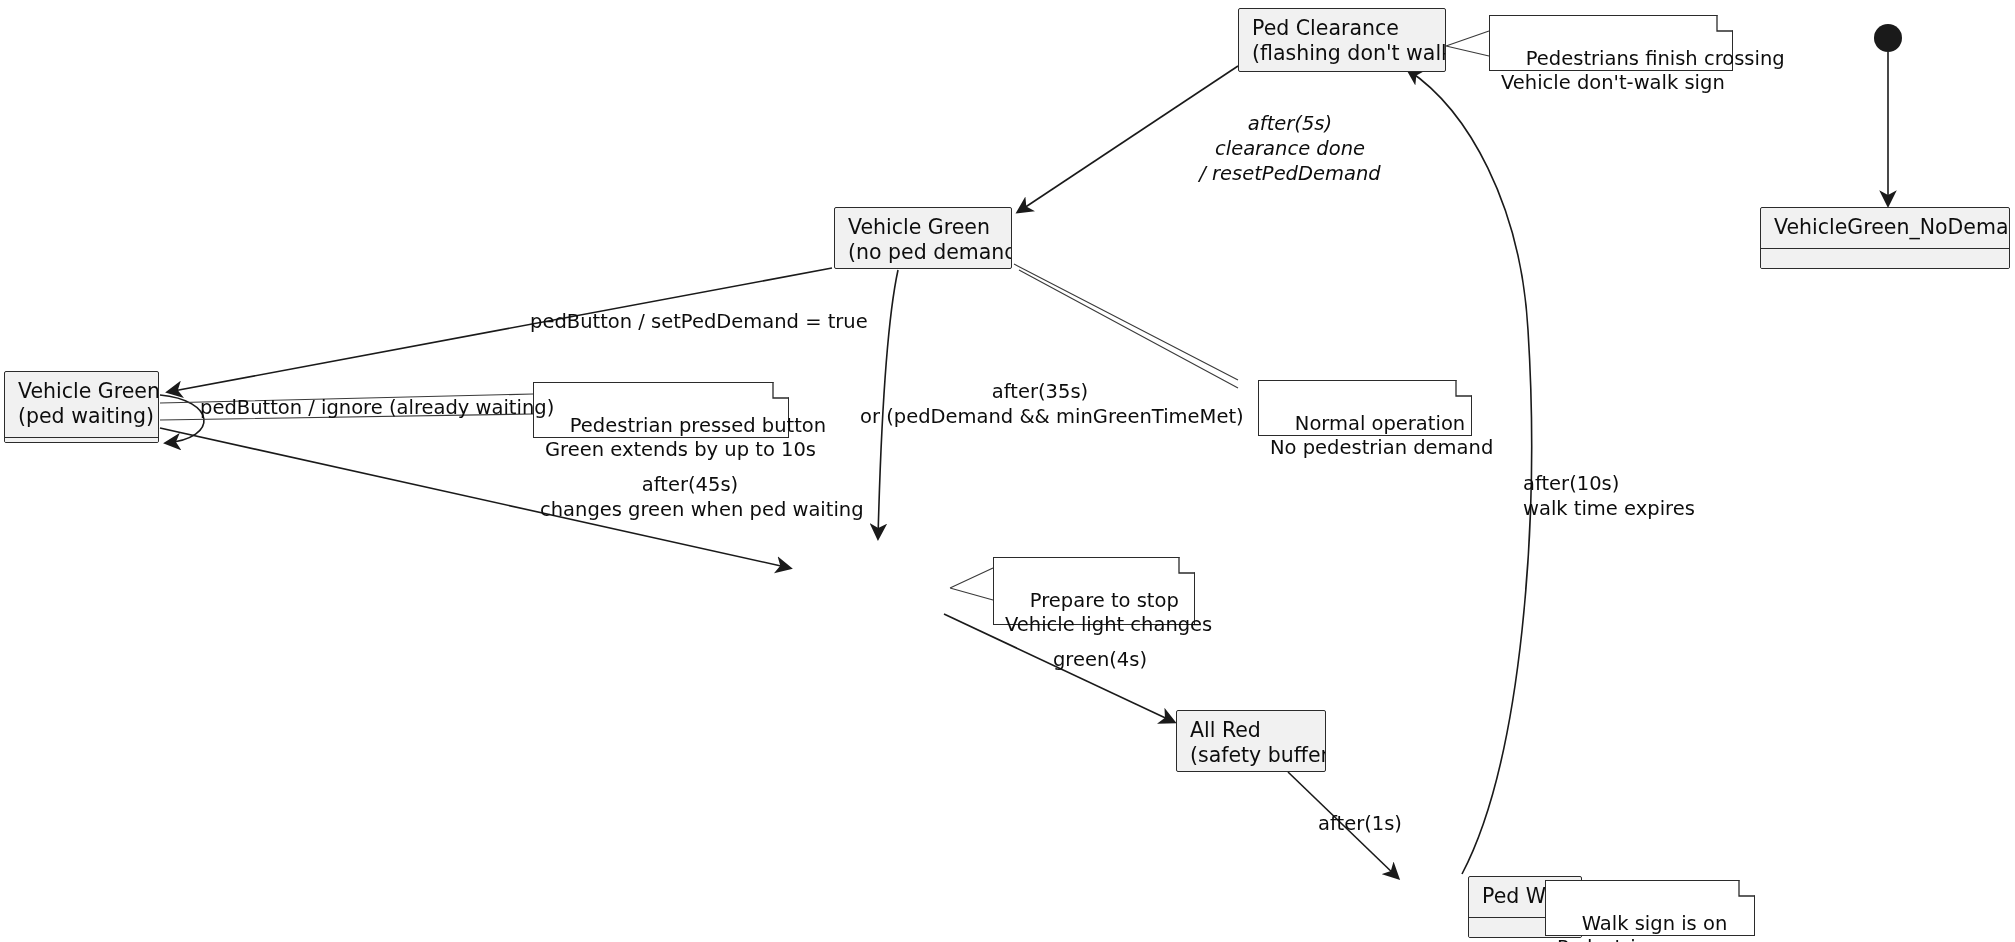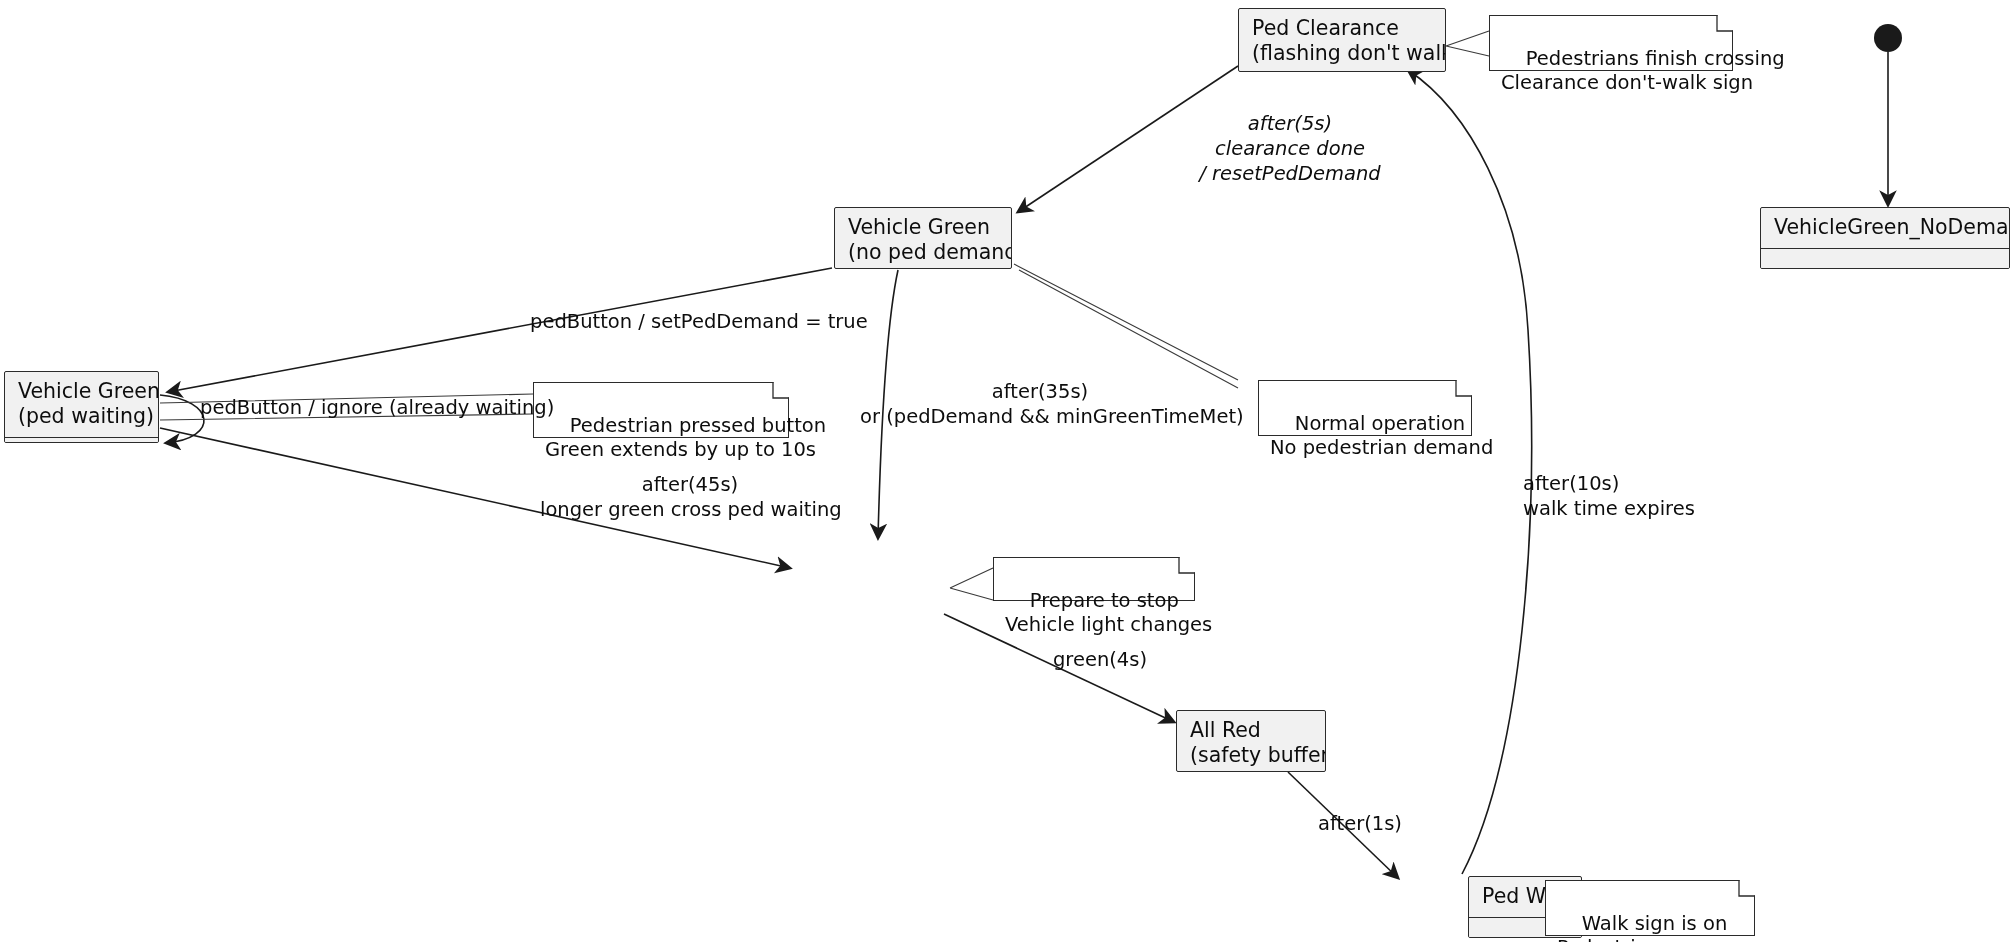--- a/index.html
+++ b/index.html
@@ -174,21 +174,21 @@
   <div class="state" style="left:1760px; top:207px; width:250px; height:62px;">
     <div class="title" style="text-align:center;">VehicleGreen_NoDemand</div>
     <div class="divider"></div>
     <div class="body"></div>
   </div>
 
   <div class="initial" style="left:1874px; top:24px;"></div>
 
   <div class="note" style="left:1489px; top:15px; width:244px; height:56px;">
     <span>Pedestrians finish crossing
-Clearance don't-walk sign</span>
+Vehicle don't-walk sign</span>
     <span class="foldcut"></span>
     <svg class="folddiag" viewBox="0 0 22 22">
       <path d="M 6 0 L 6 16 L 22 16" fill="none" stroke="#2b2b2b" stroke-width="1.3"></path>
     </svg>
   </div>
 
   <div class="note" style="left:533px; top:382px; width:256px; height:56px;">
     <span>Pedestrian pressed button
 Green extends by up to 10s</span>
     <span class="foldcut"></span>
@@ -199,21 +199,21 @@
 
   <div class="note" style="left:1238px; top:380px; width:214px; height:56px;margin-left:20px;">
     <span>Normal operation
 No pedestrian demand</span>
     <span class="foldcut"></span>
     <svg class="folddiag" viewBox="0 0 22 22">
       <path d="M 6 0 L 6 16 L 22 16" fill="none" stroke="#2b2b2b" stroke-width="1.3"></path>
     </svg>
   </div>
 
-  <div class="note" style="left:993px; top:557px; width:202px; height:44px;">
+  <div class="note" style="left:993px; top:557px; width:202px; height:68px;">
     <span>Prepare to stop
 Vehicle light changes</span>
     <span class="foldcut"></span>
     <svg class="folddiag" viewBox="0 0 22 22">
       <path d="M 6 0 L 6 16 L 22 16" fill="none" stroke="#2b2b2b" stroke-width="1.3"></path>
     </svg>
   </div>
 
   <div class="note" style="left:1545px; top:880px; width:210px; height:56px;">
     <span>Walk sign is on
@@ -229,21 +229,21 @@
 / resetPedDemand</div>
 
   <div class="tlabel" style="left:530px; top:310px; width:310px;">pedButton / setPedDemand = true</div>
 
   <div class="tlabel" style="left:200px; top:396px; width:310px; text-align:left;">pedButton / ignore (already waiting)</div>
 
   <div class="tlabel" style="left:860px; top:380px; width:360px;">after(35s)
 or (pedDemand &amp;&amp; minGreenTimeMet)</div>
 
   <div class="tlabel" style="left:540px; top:473px; width:300px;">after(45s)
-longer green cross ped waiting</div>
+changes green when ped waiting</div>
 
   <div class="tlabel" style="left:1030px; top:648px; width:140px;">green(4s)</div>
 
   <div class="tlabel" style="left:1290px; top:812px; width:140px;">after(1s)</div>
 
   <div class="tlabel" style="left:1523px; top:472px; width:200px; text-align:left;">after(10s)
 walk time expires</div>
 
 </div>
 

